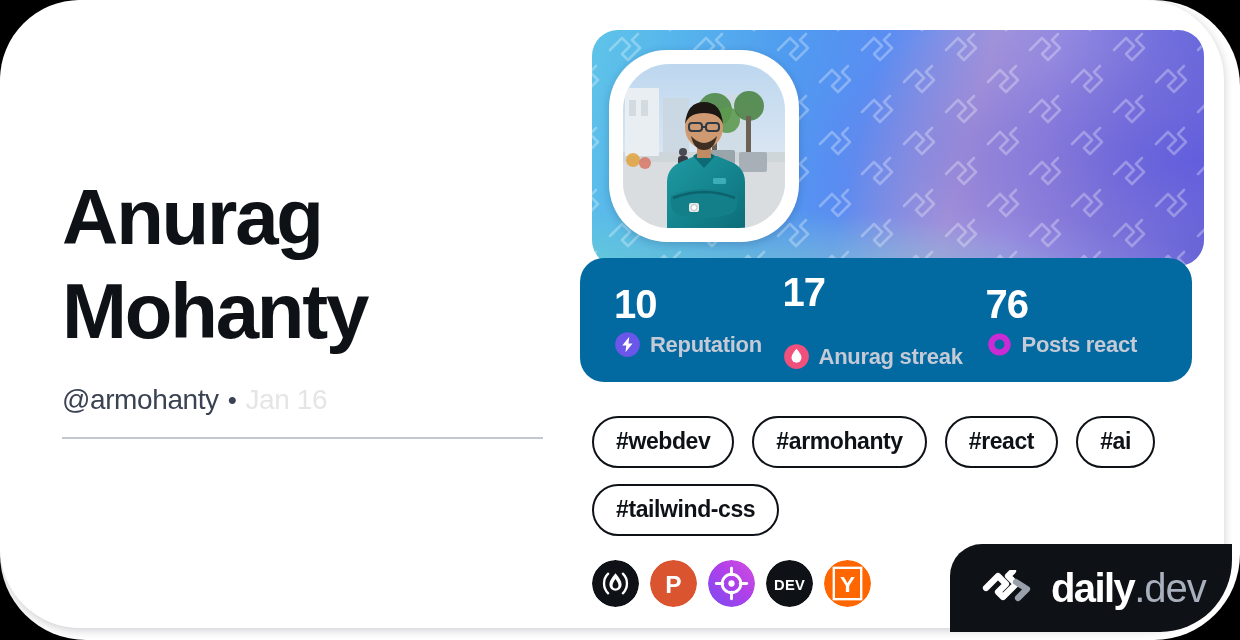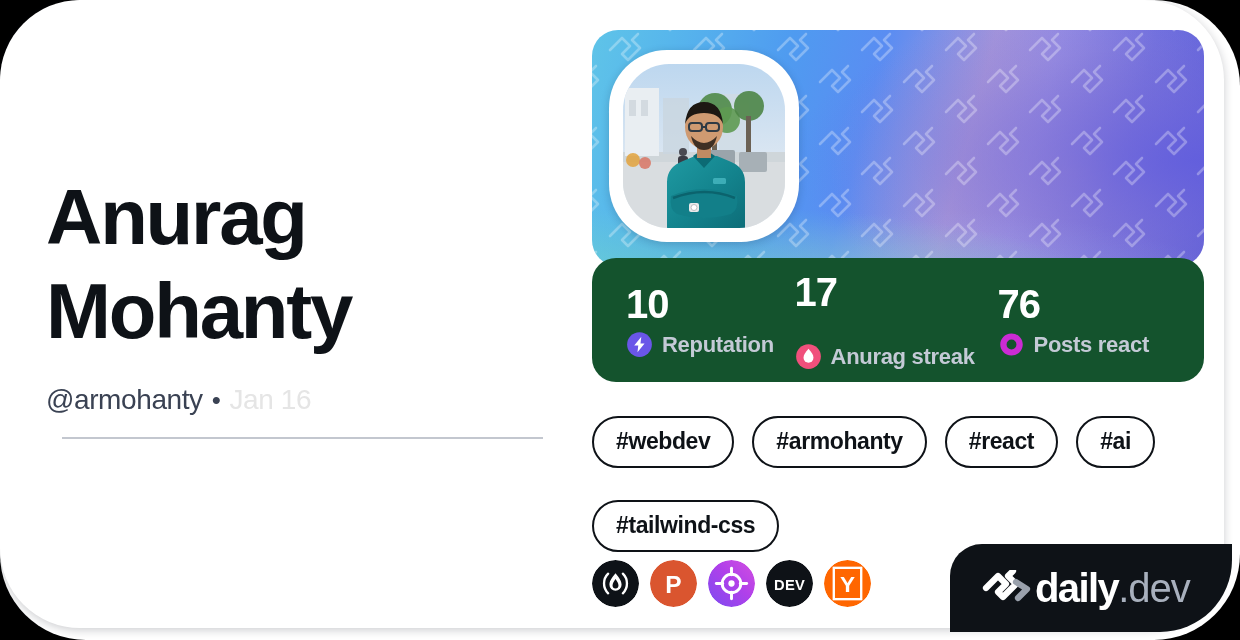--- a/index.html
+++ b/index.html
@@ -25,21 +25,21 @@
     left: 0px; top: 0px;
     width: 1224px; height: 628px;
     background: #ffffff;
     border-radius: 80px;
     box-shadow: 0 2px 10px rgba(20,25,35,0.22);
   }
 
   
   .left-col {
     position: absolute;
-    left: 46px; top: 170px;
+    left: 62px; top: 170px;
     width: 500px;
   }
   .person-name {
     font-size: 78px;
     line-height: 94px;
     font-weight: 700;
     letter-spacing: -2.2px;
     color: #0e1217;
     max-width: 420px;
   }
@@ -107,23 +107,23 @@
     position: absolute;
     left: 14px; top: 14px;
     width: 162px; height: 164px;
     border-radius: 46px;
     overflow: hidden;
   }
 
   
   .stats {
     position: absolute;
-    left: 592px; top: 258px;
+    left: 580px; top: 258px;
     width: 612px; height: 124px;
-    background: #14532d;
+    background: #0369a1;
     border-radius: 24px;
     display: flex;
     align-items: center;
     padding: 0 34px;
   }
   .stat { display: flex; flex-direction: column; justify-content: center; }
   .stat-1 { width: 176px; }
   .stat-2 { width: 212px; gap: 24px; }
   .stat-3 { width: 180px; }
   .stat-value {
@@ -148,21 +148,21 @@
   }
   .stat-icon { width: 27px; height: 27px; flex: 0 0 auto; display: block; }
 
   
   .tags {
     position: absolute;
     left: 592px; top: 416px;
     width: 600px;
     display: flex;
     flex-wrap: wrap;
-    gap: 32px 18px;
+    gap: 16px 18px;
   }
   .tag {
     border: 2.5px solid #0e1217;
     border-radius: 999px;
     padding: 10px 22px 11px;
     font-size: 23px;
     font-weight: 700;
     letter-spacing: -0.4px;
     color: #0e1217;
     background: #fff;
@@ -181,21 +181,21 @@
 
   
   .brand-badge {
     position: absolute;
     right: 8px; bottom: 8px;
     width: 282px; height: 88px;
     background: #0e1217;
     border-radius: 32px 0 72px 0;
     display: flex;
     align-items: center;
-    gap: 1px;
+    gap: 17px;
     padding-left: 30px;
   }
   .brand-logo { width: 54px; height: 36px; display: block; }
   .brand-text {
     font-size: 40px;
     font-weight: 700;
     letter-spacing: -1.6px;
     color: #ffffff;
     line-height: 40px;
   }

